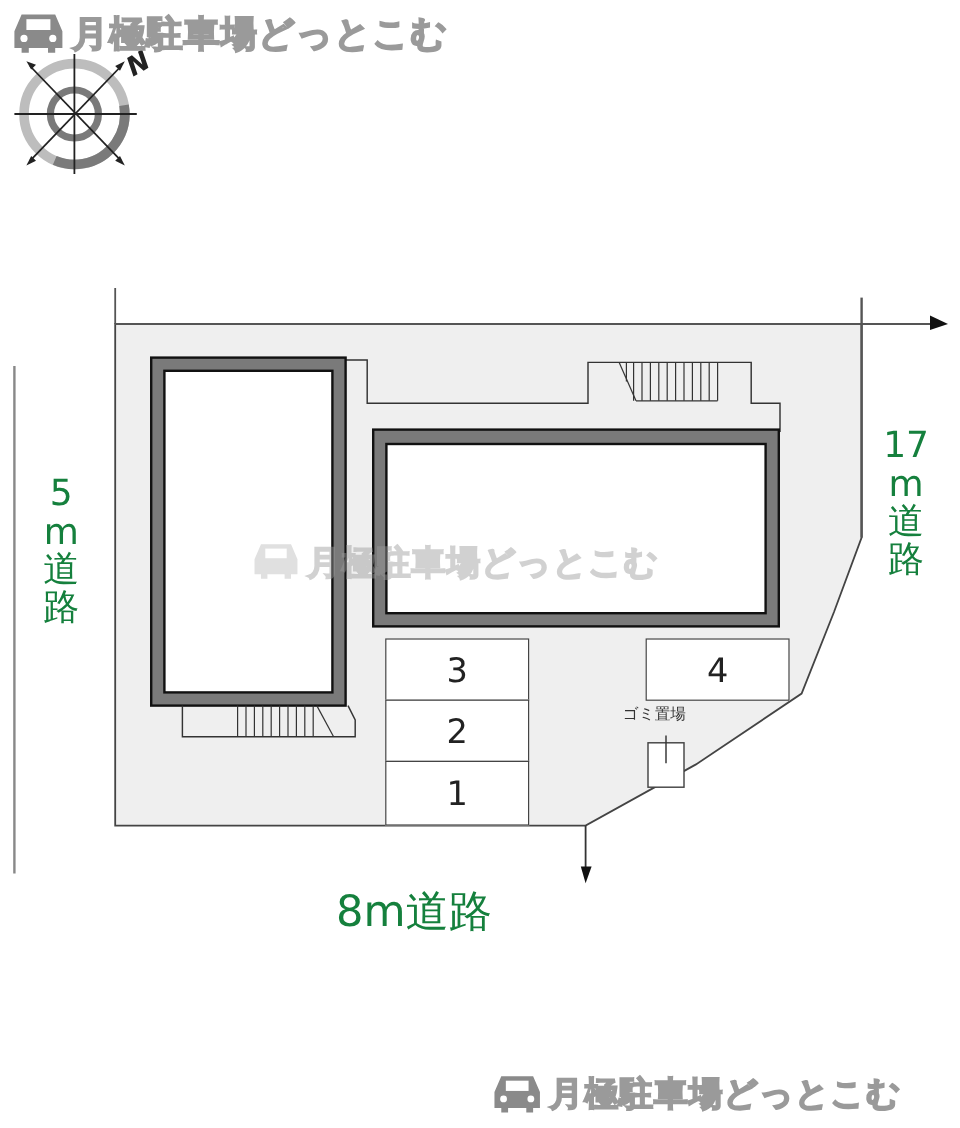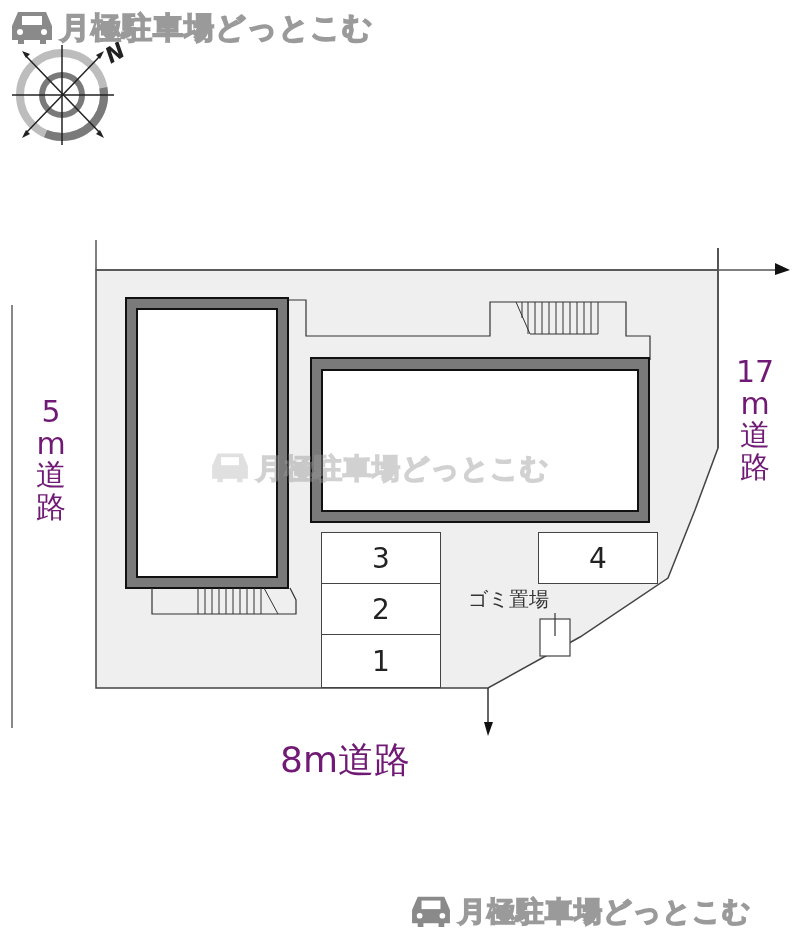--- a/index.html
+++ b/index.html
@@ -1,21 +1,21 @@
 <!DOCTYPE html>
 <html><head>
 <meta charset="utf-8">
 <style>
   html,body{margin:0;padding:0;background:#fff;}
   body{width:800px;height:940px;position:relative;overflow:hidden;font-family:"DejaVu Sans",sans-serif;}
   svg{position:absolute;left:0;top:0;}
   .wm{position:absolute;display:flex;align-items:flex-start;font-weight:bold;color:#fff;
       -webkit-text-stroke:1.5px #9a9a9a;letter-spacing:1px;}
   .wm .car{display:inline-block;margin-right:6px;}
-  .lbl{position:absolute;color:#701a75;font-family:"DejaVu Sans",sans-serif;}
+  .lbl{position:absolute;color:#15803d;font-family:"DejaVu Sans",sans-serif;}
   .vert{display:flex;flex-direction:column;align-items:center;line-height:1.05;}
   .slot{position:absolute;background:#fff;border:1.5px solid #444;display:flex;align-items:center;justify-content:center;font-size:28px;color:#222;box-sizing:border-box;}
 </style>
 </head>
 <body>
 
 <svg width="800" height="940" viewBox="0 0 800 940">
 
   <polygon points="96,270 718,270 718,448 695,510 668,578 580,637 488,688 96,688" fill="#efefef" stroke="#444" stroke-width="1.5"></polygon>
 
@@ -98,21 +98,21 @@
 <div class="slot" style="left:321px;top:583px;width:120px;height:52px;">
     <span>2</span>
   </div>
 <div class="slot" style="left:321px;top:634px;width:120px;height:54px;">
     <span>1</span>
   </div>
 <div class="slot" style="left:538px;top:532px;width:120px;height:52px;">
     <span>4</span>
   </div>
 
-<div class="lbl" style="left:468px;top:586px;font-size:20px;color:#333;">ゴミ置場</div>
+<div class="lbl" style="left:519px;top:586px;font-size:13px;color:#333;">ゴミ置場</div>
 
 <div class="lbl vert" style="left:36px;top:396px;font-size:30px;">
   <span>5</span>
   <span>m</span>
   <span>道</span>
   <span>路</span>
 </div>
 <div class="lbl vert" style="left:736px;top:356px;font-size:30px;">
   <span>17</span>
   <span>m</span>

